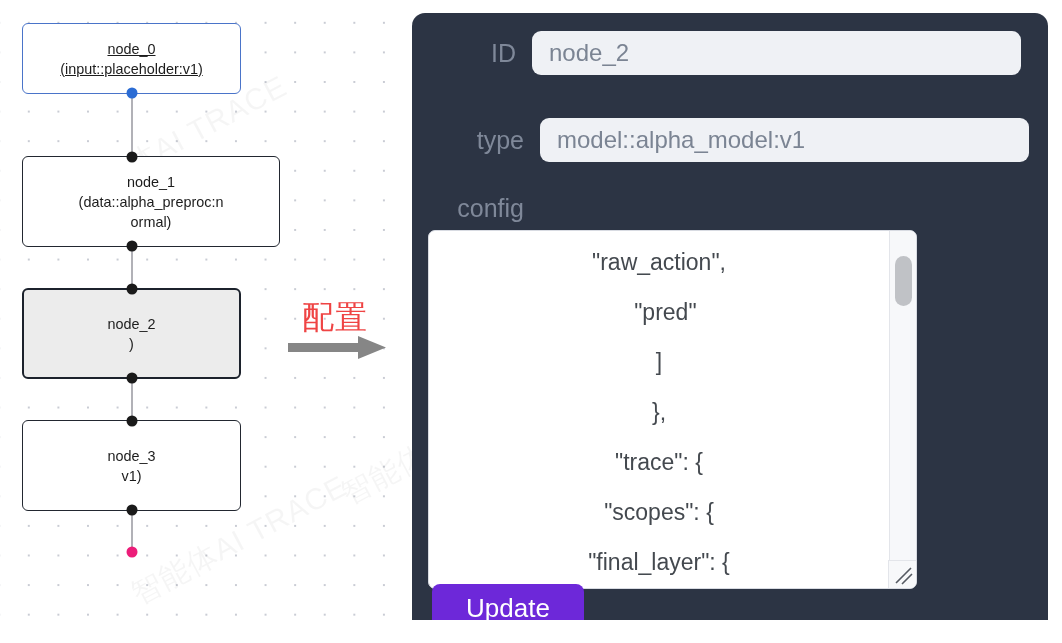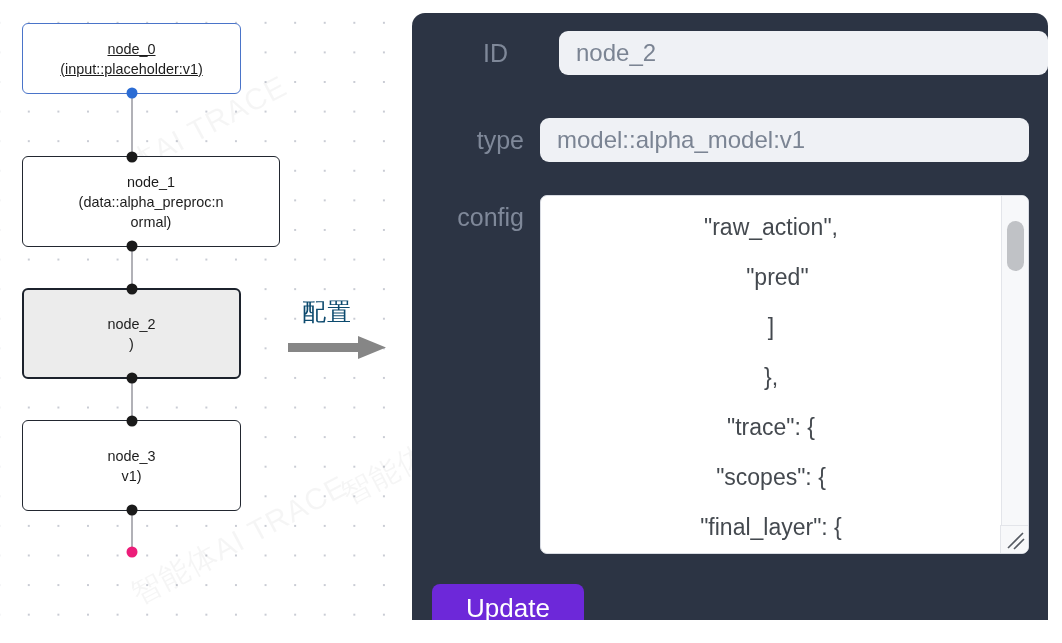--- a/index.html
+++ b/index.html
@@ -95,22 +95,22 @@
 
   
   #arrow-group {
     position: absolute;
     left: 288px; top: 296px;
     width: 112px; height: 70px;
   }
   #arrow-caption {
     position: absolute;
     left: 14px; top: 0px;
-    font-size: 24px;
-    color: #0c4a6e;
+    font-size: 32px;
+    color: #ef4444;
     font-family: "Liberation Sans", sans-serif;
     letter-spacing: 1px;
   }
   #arrow-shape {
     position: absolute;
     left: 0px; top: 38px;
   }
 
   
   #panel {
@@ -146,23 +146,23 @@
     font-size: 24px;
     padding: 0 17px;
     height: 44px;
     line-height: 44px;
     width: 489px;
     font-family: "Liberation Sans", sans-serif;
     white-space: nowrap;
     overflow: hidden;
   }
 
-  #row-id   { left: 0; top: 18px; gap: 35px; }
+  #row-id   { left: 8px; top: 18px; }
   #row-type { left: 16px; top: 105px; }
-  #row-config { left: 16px; top: 182px; }
+  #row-config { left: 16px; top: 173px; flex-direction: column; }
 
   
   #config-box {
     position: relative;
     box-sizing: border-box;
     width: 489px;
     height: 359px;
     background: #ffffff;
     border: 1px solid #d8dbe2;
     border-radius: 7px;

